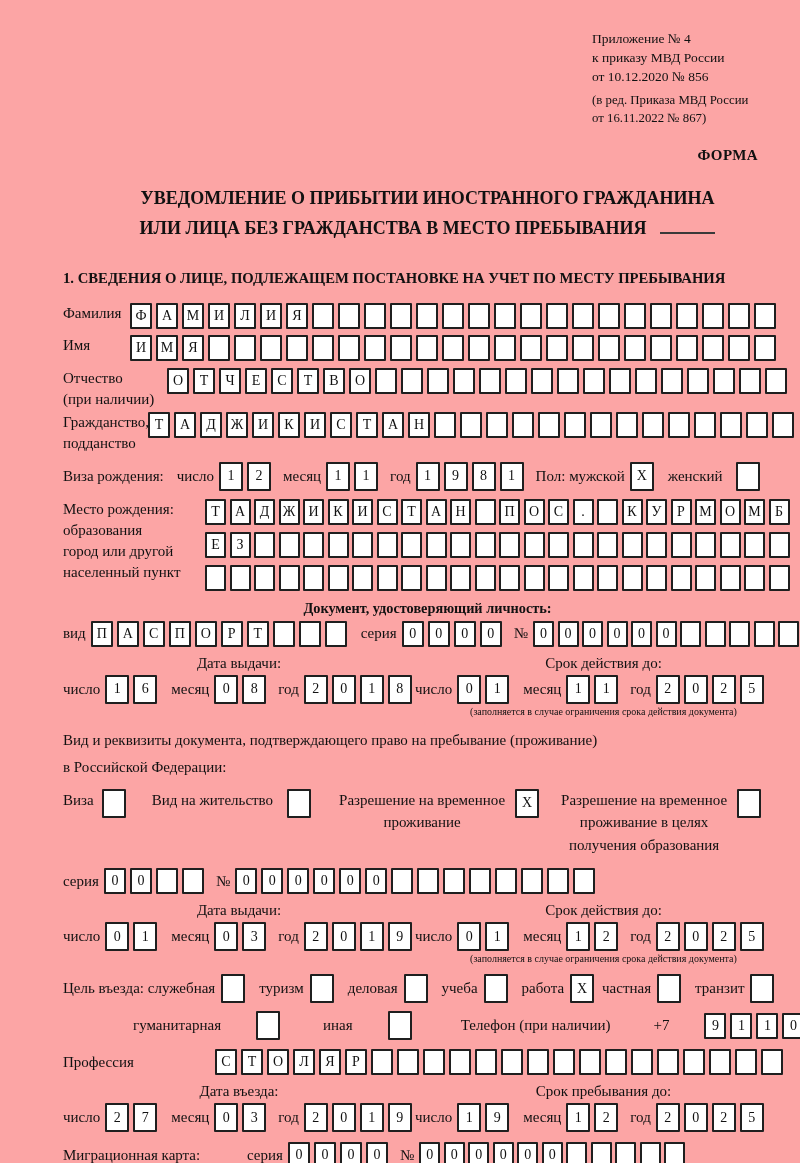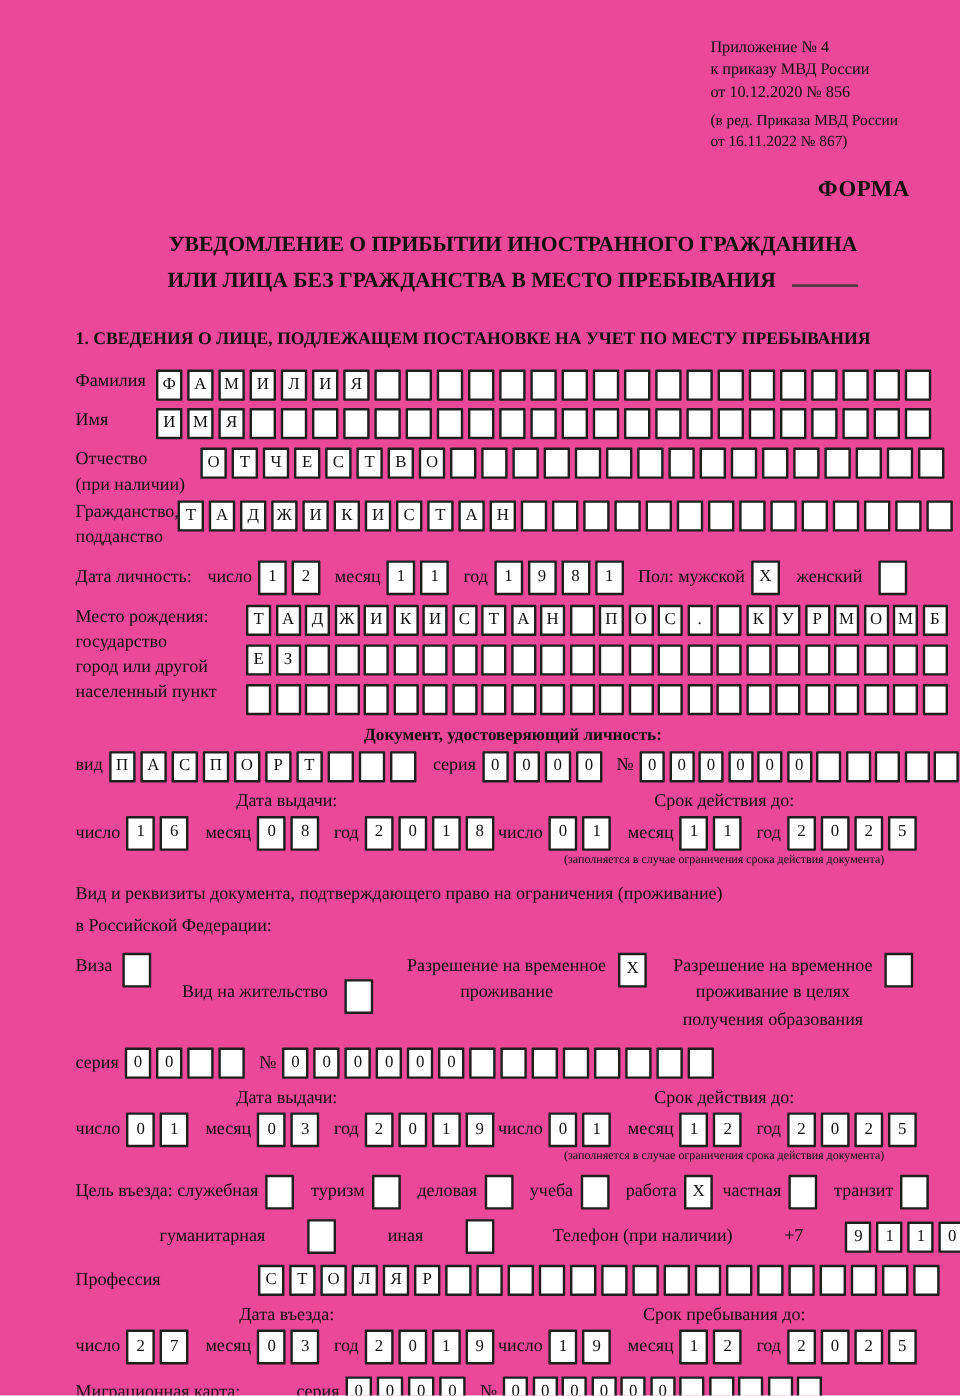--- a/index.html
+++ b/index.html
@@ -1,26 +1,26 @@
 <!DOCTYPE html>
 <html><head>
 <meta charset="utf-8">
 <style>
   html,body{margin:0;padding:0;background:#ffffff;}
   .page{
     width:800px;height:1163px;box-sizing:border-box;
     padding:30px 8px 8px 63px;position:relative;
     font-family:"Liberation Serif", serif;color:#111;font-size:15px;
-    background:#ec4899;
+    background:#fca5a5;
   }
   
   .hdr{width:190px;margin-left:auto;margin-right:10px;font-size:13.5px;line-height:1.4;}
   .hdr .sub{font-size:12.8px;}
   .hdr .sub-first{margin-top:5px;}
-  .forma{text-align:right;padding-right:34px;font-weight:bold;margin-top:20px;font-size:19px;letter-spacing:.4px;}
+  .forma{text-align:right;padding-right:34px;font-weight:bold;margin-top:20px;font-size:15px;letter-spacing:.4px;}
   .title{text-align:center;font-weight:bold;font-size:18px;margin-top:20px;line-height:1.65;}
   .blank{display:inline-block;width:55px;border-bottom:2px solid #3a3a3a;margin-left:14px;}
   .sec1{font-weight:bold;margin-top:26px;font-size:14.7px;}
   
   .row{display:flex;align-items:flex-start;margin-top:6px;}
   .lbl{flex:none;line-height:1.4;}
   .w67{width:67px}.w104{width:104px}.w85{width:85px}.w142{width:142px}.w152{width:152px}.w40{width:50px}.w165{width:170px}
   .cells{display:flex;flex-wrap:nowrap;}
   .cell{
     flex:none;width:18px;height:22px;border:2px solid #1f1f1f;margin-right:4px;
@@ -201,21 +201,21 @@
         <span class="cell"></span>
         <span class="cell"></span>
         <span class="cell"></span>
         <span class="cell"></span>
         <span class="cell"></span>
         <span class="cell"></span>
       </div>
   </div>
 
   <div class="row inl" style="margin-top:8px;align-items:center;">
-    <span class="word">Дата личность:</span>
+    <span class="word">Виза рождения:</span>
     <span class="word gap8">число</span>
     <div class="cells lg">
         <span class="cell">1</span>
         <span class="cell">2</span>
       </div>
     <span class="word gap8">месяц</span>
     <div class="cells lg">
         <span class="cell">1</span>
         <span class="cell">1</span>
       </div>
@@ -232,21 +232,21 @@
       </div>
     <span class="word gap10">женский</span>
     <div class="cells lg gap8">
         <span class="cell"></span>
       </div>
   </div>
 
   <div class="row" style="margin-top:8px;">
     <div class="lbl w142">
       <div>Место рождения:</div>
-      <div>государство</div>
+      <div>образования</div>
       <div>город или другой</div>
       <div>населенный пункт</div>
     </div>
     <div class="stack sm">
       <div class="cells">
           <span class="cell">Т</span>
           <span class="cell">А</span>
           <span class="cell">Д</span>
           <span class="cell">Ж</span>
           <span class="cell">И</span>
@@ -406,32 +406,32 @@
             <span class="cell">0</span>
             <span class="cell">2</span>
             <span class="cell">5</span>
           </div>
       </div>
       <div class="dnote">(заполняется в случае ограничения срока действия документа)</div>
     </div>
   </div>
 
   <div class="plain">
-    <div>Вид и реквизиты документа, подтверждающего право на ограничения (проживание)</div>
+    <div>Вид и реквизиты документа, подтверждающего право на пребывание (проживание)</div>
     <div>в Российской Федерации:</div>
   </div>
 
   <div class="opts">
     <div class="opt">
       <span class="optlbl">Виза</span>
       <div class="cells lg gap8">
           <span class="cell"></span>
         </div>
     </div>
-    <div class="opt" style="margin-left:22px;margin-top:22px;">
+    <div class="opt" style="margin-left:22px;">
       <span class="optlbl">Вид на жительство</span>
       <div class="cells lg gap14">
           <span class="cell"></span>
         </div>
     </div>
     <div class="opt" style="margin-left:24px;">
       <div class="optlbl center">
         <div>Разрешение на временное</div>
         <div>проживание</div>
       </div>

